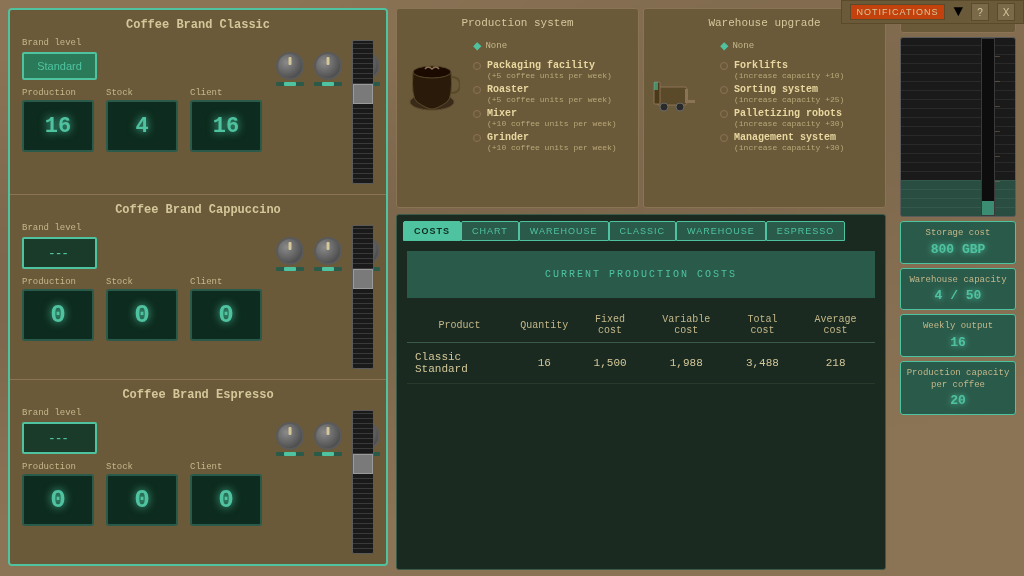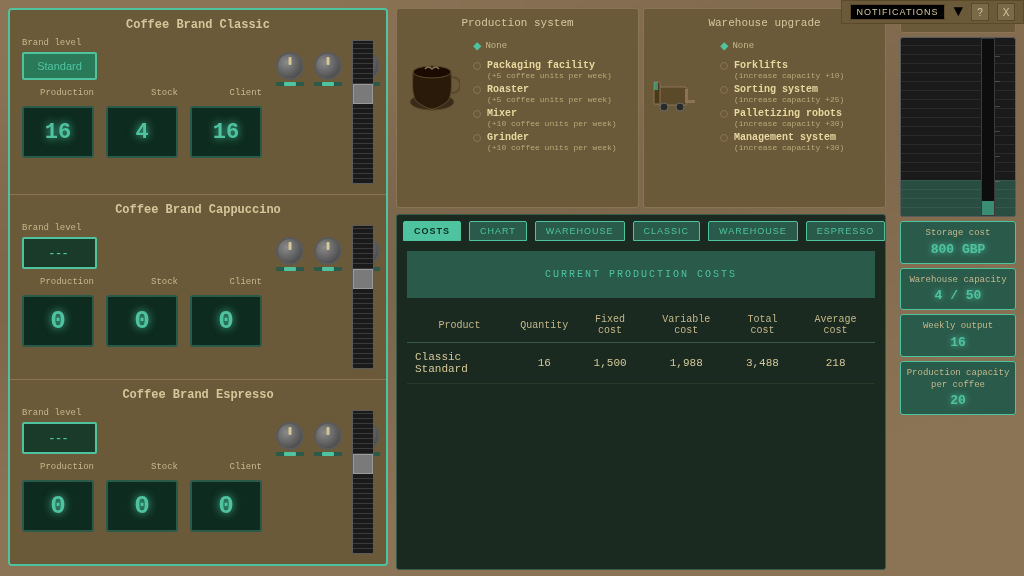--- a/index.html
+++ b/index.html
@@ -21,21 +21,21 @@
       display: flex;
       align-items: center;
       background: #6B5A3A;
       border: 1px solid #5A4A2A;
       padding: 2px 8px;
       gap: 8px;
       z-index: 10;
     }
 
     .notifications-btn {
-      background: #000000;
+      background: #c2410c;
       border: 1px solid #5A4A2A;
       color: #D4C89A;
       font-size: 9px;
       padding: 2px 6px;
       cursor: pointer;
       letter-spacing: 1px;
     }
 
     .top-btn {
       background: #7A6A4A;
@@ -165,22 +165,22 @@
 
     .stats-row {
       display: flex;
       gap: 12px;
       margin-top: 6px;
     }
 
     .stat-group {
       display: flex;
       flex-direction: column;
-      align-items: flex-end;
-      gap: 8px;
+      align-items: flex-start;
+      gap: 2px;
     }
 
     .stat-label {
       color: #C4B88A;
       font-size: 9px;
     }
 
     .stat-display {
       background: #0D2B1E;
       border: 2px solid #2A5A4A;
@@ -296,21 +296,21 @@
     .costs-area {
       margin-top: 6px;
       background: #1A2A20;
       border: 1px solid #3A5A4A;
       border-radius: 3px;
       height: 356px;
     }
 
     .tabs-row {
       display: flex;
-      gap: 8px;
+      gap: 0;
       padding: 6px 6px 0;
     }
 
     .tab {
       background: #2A5A4A;
       border: 1px solid #4FC3A0;
       color: #4FC3A0;
       font-size: 9px;
       padding: 4px 10px;
       cursor: pointer;

